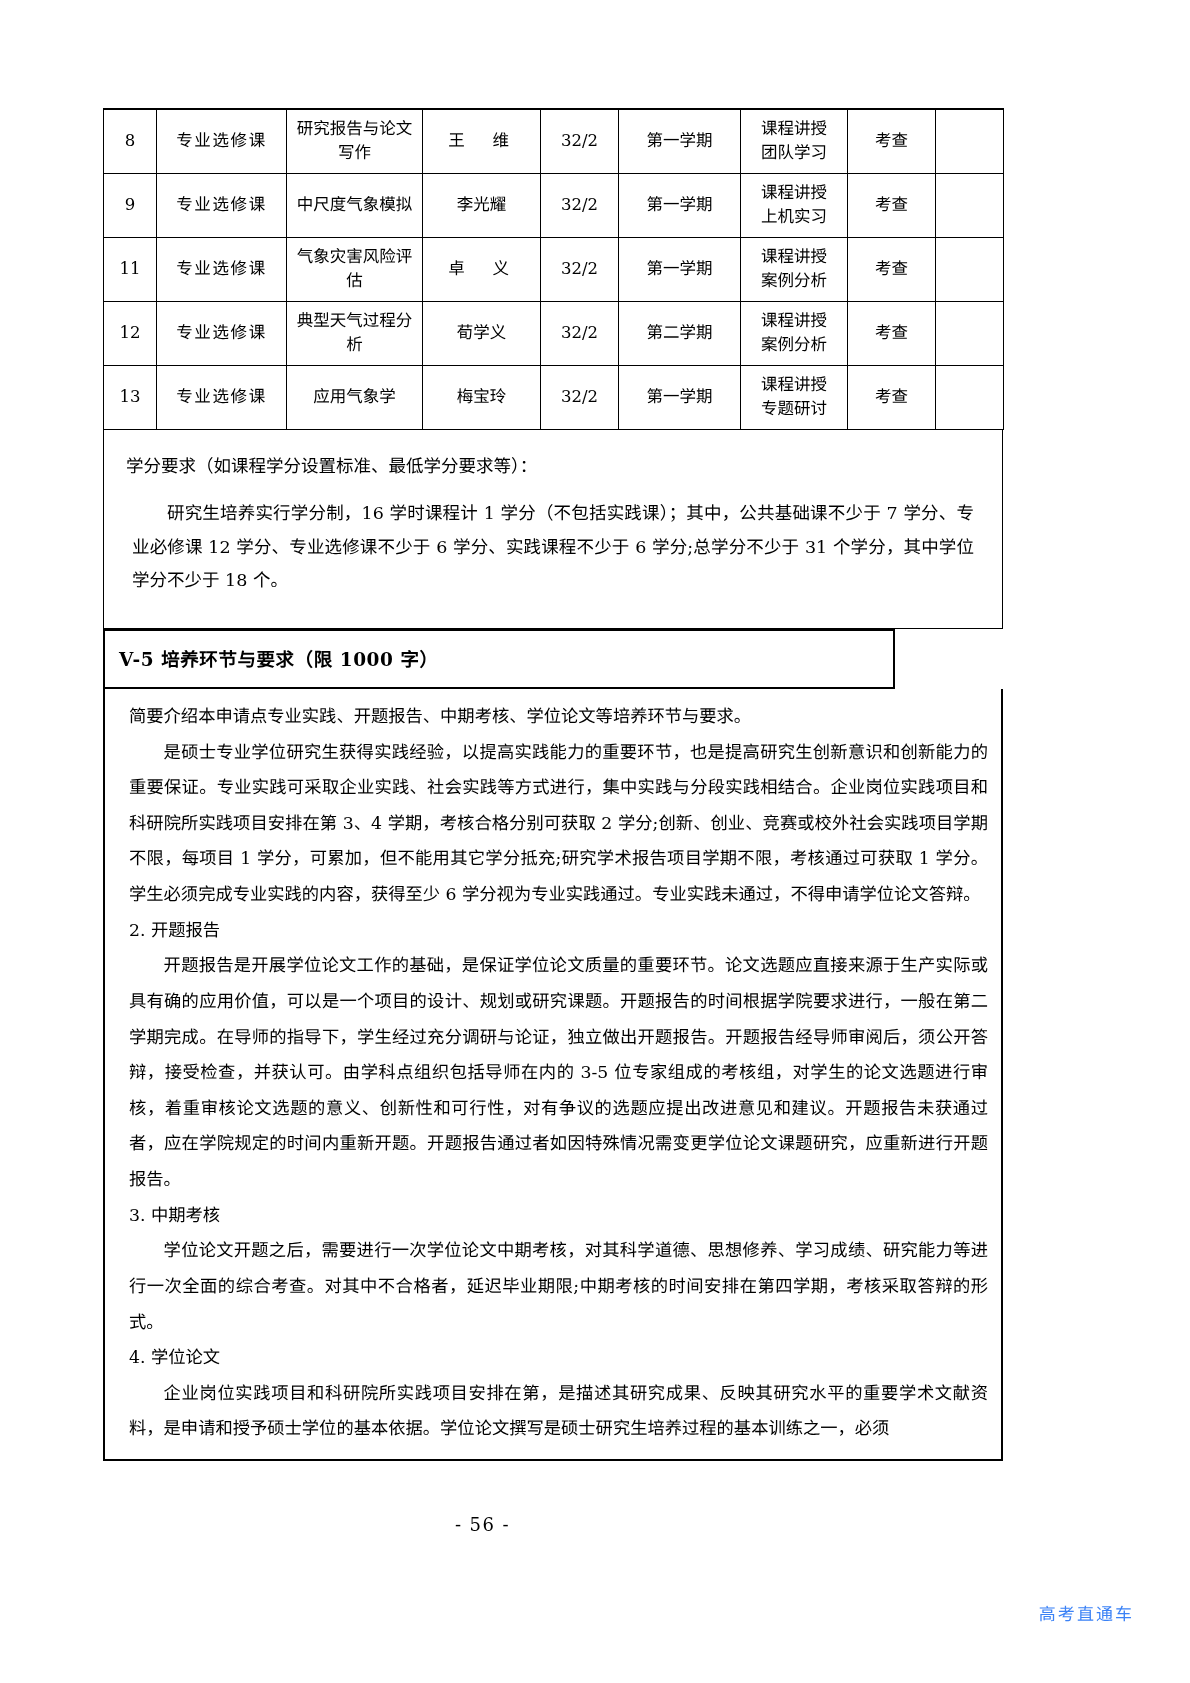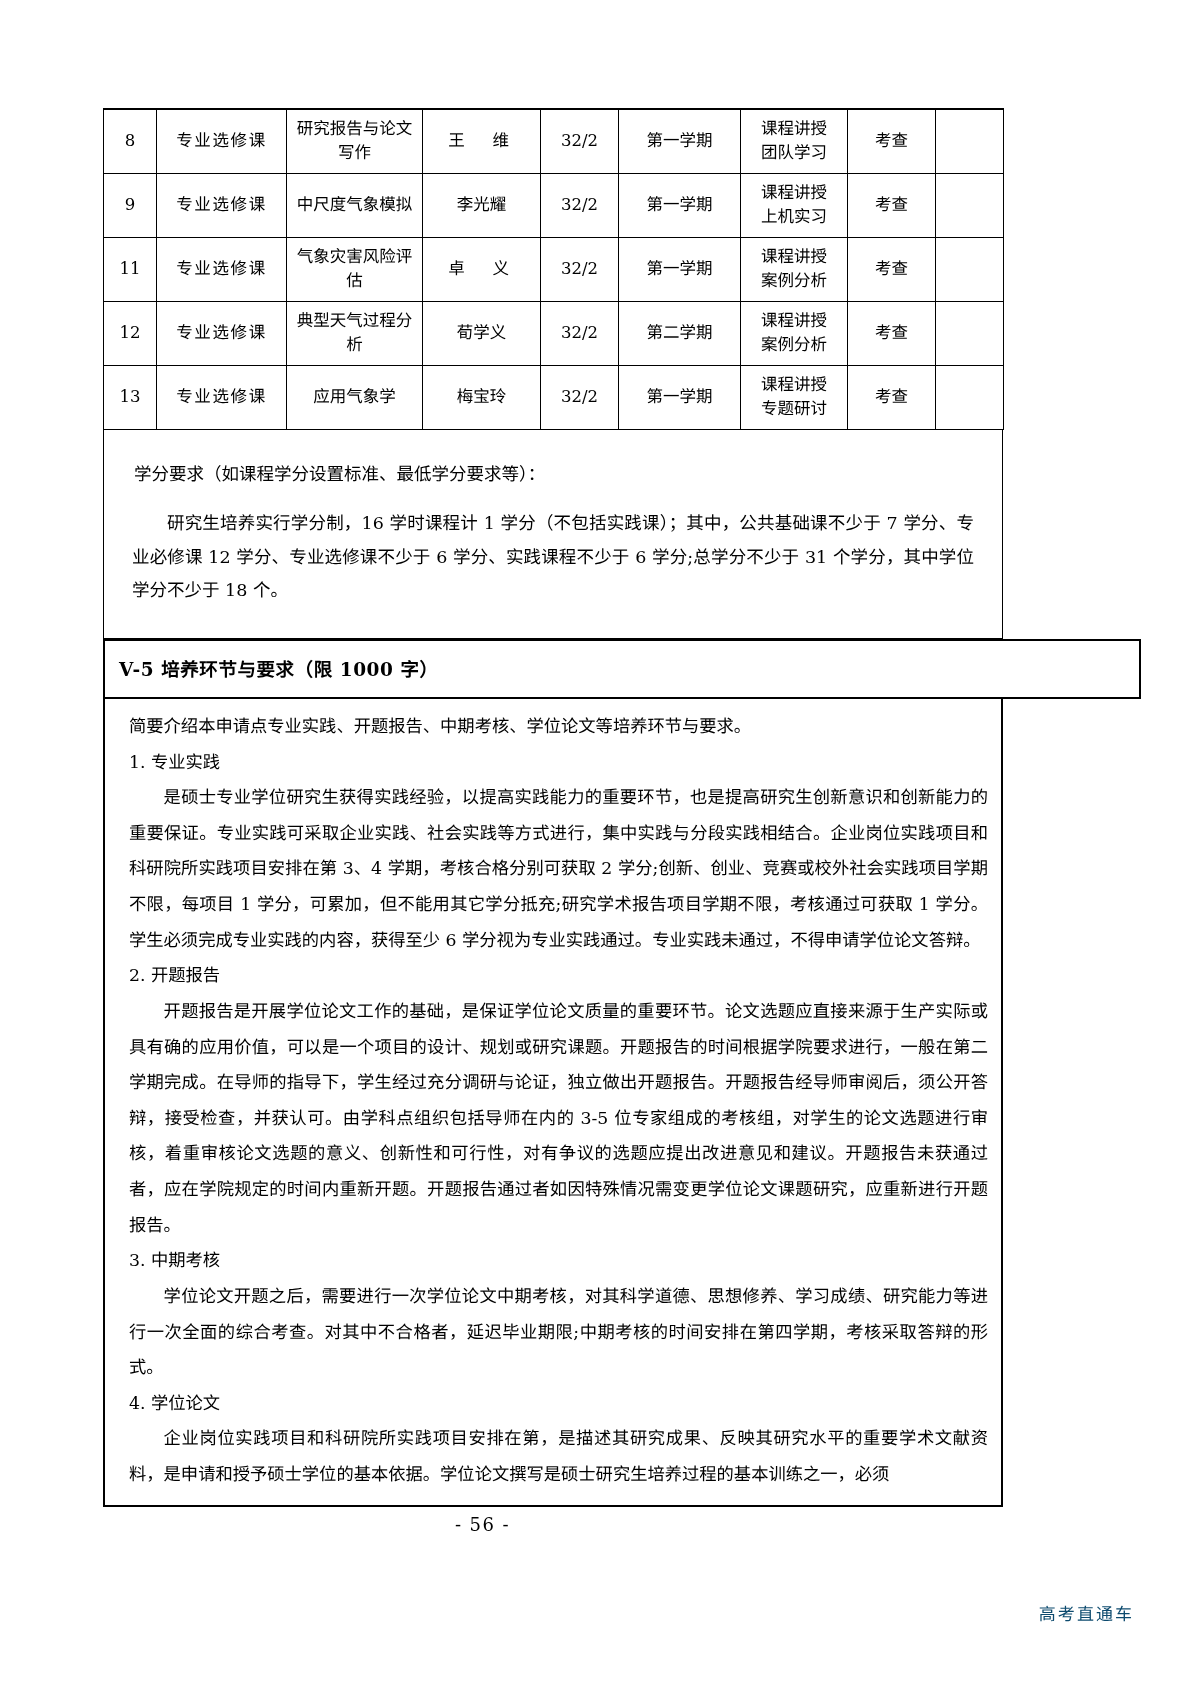--- a/index.html
+++ b/index.html
@@ -69,28 +69,28 @@
     border: 1px solid #000;
     border-top: none;
     width: 900px;
     box-sizing: border-box;
     padding: 12px 14px 16px 14px;
     font-size: 17.5px;
     line-height: 1.92;
     text-align: justify;
     text-justify: inter-ideograph;
   }
-  .credit-block .ln-title { margin: 16px; }
+  .credit-block .ln-title { margin: 8px; }
   .credit-block .ln-body  { margin: 14px; text-indent: 2em; }
 
   
   .section-head {
     border: 2px solid #000;
     border-top: 2px solid #000;
-    width: 1038px;
+    width: 792px;
     box-sizing: border-box;
     padding: 14px 0 16px 14px;
     font-size: 18.5px;
     font-weight: bold;
     letter-spacing: 0.03em;
     min-height: 56px;
   }
 
   
   .body-block {
@@ -117,21 +117,21 @@
     font-size: 18px;
     letter-spacing: 0.08em;
     font-family: "DejaVu Serif", "Liberation Serif", serif;
   }
 
   .watermark {
     position: absolute;
     right: 56px;
     top: 1600px;
     font-size: 17px;
-    color: #0c4a6e;
+    color: #3b82f6;
     letter-spacing: 0.12em;
     font-family: "DejaVu Sans", "Liberation Sans", sans-serif;
   }
 </style>
 </head>
 <body>
 
 <div class="page">
 
   <div class="doc-frame">
@@ -225,21 +225,20 @@
     <div class="credit-block">
       <p class="ln-title">学分要求（如课程学分设置标准、最低学分要求等）：</p>
       <p class="ln-body">研究生培养实行学分制，16 学时课程计 1 学分（不包括实践课）；其中，公共基础课不少于 7 学分、专业必修课 12 学分、专业选修课不少于 6 学分、实践课程不少于 6 学分;总学分不少于 31 个学分，其中学位学分不少于 18 个。</p>
     </div>
 
     <div class="section-head">V-5 培养环节与要求（限 1000 字）</div>
 
     <div class="body-block">
       <p>简要介绍本申请点专业实践、开题报告、中期考核、学位论文等培养环节与要求。</p>
 
-      <p>1. 专业实践</p>
       <p class="indent">是硕士专业学位研究生获得实践经验，以提高实践能力的重要环节，也是提高研究生创新意识和创新能力的重要保证。专业实践可采取企业实践、社会实践等方式进行，集中实践与分段实践相结合。企业岗位实践项目和科研院所实践项目安排在第 3、4 学期，考核合格分别可获取 2 学分;创新、创业、竞赛或校外社会实践项目学期不限，每项目 1 学分，可累加，但不能用其它学分抵充;研究学术报告项目学期不限，考核通过可获取 1 学分。学生必须完成专业实践的内容，获得至少 6 学分视为专业实践通过。专业实践未通过，不得申请学位论文答辩。</p>
 
       <p>2. 开题报告</p>
       <p class="indent">开题报告是开展学位论文工作的基础，是保证学位论文质量的重要环节。论文选题应直接来源于生产实际或具有确的应用价值，可以是一个项目的设计、规划或研究课题。开题报告的时间根据学院要求进行，一般在第二学期完成。在导师的指导下，学生经过充分调研与论证，独立做出开题报告。开题报告经导师审阅后，须公开答辩，接受检查，并获认可。由学科点组织包括导师在内的 3-5 位专家组成的考核组，对学生的论文选题进行审核，着重审核论文选题的意义、创新性和可行性，对有争议的选题应提出改进意见和建议。开题报告未获通过者，应在学院规定的时间内重新开题。开题报告通过者如因特殊情况需变更学位论文课题研究，应重新进行开题报告。</p>
 
       <p>3. 中期考核</p>
       <p class="indent">学位论文开题之后，需要进行一次学位论文中期考核，对其科学道德、思想修养、学习成绩、研究能力等进行一次全面的综合考查。对其中不合格者，延迟毕业期限;中期考核的时间安排在第四学期，考核采取答辩的形式。</p>
 
       <p>4. 学位论文</p>
       <p class="indent">企业岗位实践项目和科研院所实践项目安排在第，是描述其研究成果、反映其研究水平的重要学术文献资料，是申请和授予硕士学位的基本依据。学位论文撰写是硕士研究生培养过程的基本训练之一，必须</p>

